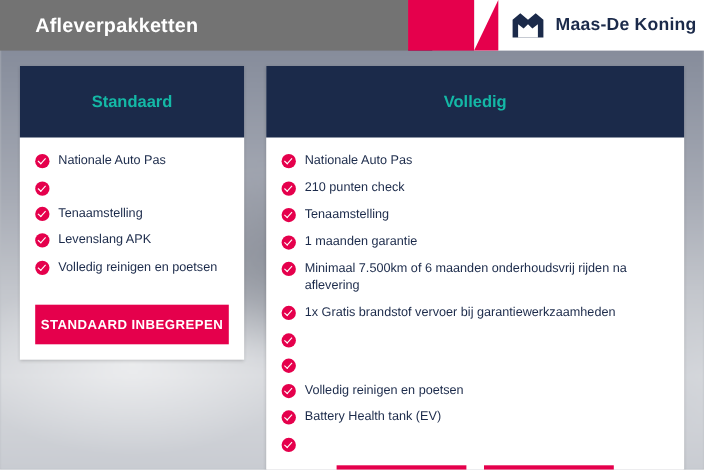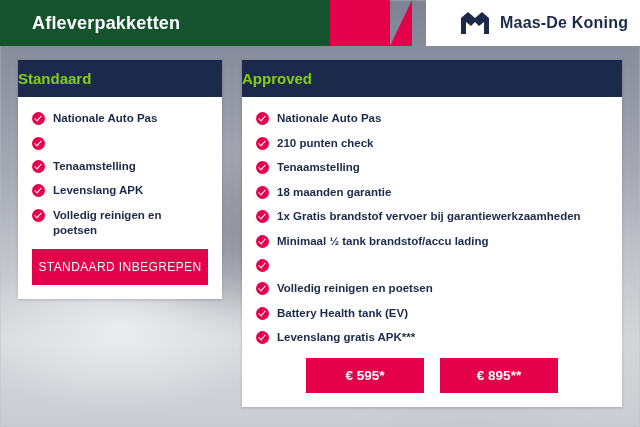--- a/index.html
+++ b/index.html
@@ -33,22 +33,22 @@
   }
 
   
   .header {
     position: absolute; top: 0; left: 0;
     width: 640px; height: 46px;
     display: flex;
   }
   .header-left {
     position: relative;
-    width: 330px; height: 46px;
-    background: #14532d;
+    width: 371px; height: 46px;
+    background: #737373;
     display: flex; align-items: center;
   }
   .header-left:after {
     content: "";
     position: absolute; right: -22px; top: 0;
     width: 0; height: 0;
     border-style: solid;
     border-width: 0 0 46px 22px;
     border-color: transparent transparent #1b2a4a transparent;
   }
@@ -73,21 +73,20 @@
     border-width: 0 0 46px 22px;
     border-color: transparent transparent #e5004c transparent;
   }
   .header-right {
     flex: 1;
     background: #ffffff;
     height: 46px;
     display: flex; align-items: center;
     justify-content: flex-start;
     padding-left: 34px;
-    margin-left: 36px;
   }
   .brand-mark {
     width: 30px; height: 26px;
     margin-right: 10px;
     flex: 0 0 auto;
   }
   .brand-name {
     color: #1b2a4a;
     font-size: 16px;
     font-weight: bold;
@@ -105,35 +104,35 @@
   }
   .card {
     background: #ffffff;
     box-shadow: 0 1px 3px rgba(0,0,0,0.18);
   }
   .card-standard { width: 204px; }
   .card-approved { width: 380px; }
 
   .card-head {
     background: #1b2a4a;
-    color: #84cc16;
-    text-align: left;
+    color: #14b8a6;
+    text-align: center;
     font-size: 15px;
     font-weight: bold;
-    padding: 10px 0;
+    padding: 24px 0;
   }
   .card-body { padding: 14px 14px 14px 14px; }
 
   ul.features { list-style: none; }
   ul.features li {
     display: flex;
     align-items: flex-start;
     margin-bottom: 9px;
     font-size: 11.5px;
-    font-weight: bold;
+    font-weight: normal;
     color: #1b2a4a;
     line-height: 1.35;
   }
   .check {
     flex: 0 0 auto;
     width: 13px; height: 13px;
     border-radius: 50%;
     background: #e5004c;
     margin-right: 8px;
     margin-top: 1px;
@@ -145,27 +144,27 @@
     left: 4px; top: 2px;
     width: 3px; height: 6px;
     border: solid #ffffff;
     border-width: 0 1.6px 1.6px 0;
     transform: rotate(42deg);
   }
 
   .btn-included {
     display: block;
     width: 100%;
-    margin-top: 10px;
+    margin-top: 26px;
     background: #e5004c;
     color: #ffffff;
     border: none;
     font-family: inherit;
     font-size: 12px;
-    font-weight: normal;
+    font-weight: bold;
     letter-spacing: 0.4px;
     padding: 11px 4px;
     text-align: center;
     cursor: pointer;
   }
 
   .price-row {
     display: flex;
     justify-content: center;
     gap: 16px;
@@ -228,61 +227,63 @@
           <li>
             <span class="check"></span>
             <span>Volledig reinigen en poetsen</span>
           </li>
         </ul>
         <button class="btn-included">STANDAARD INBEGREPEN</button>
       </div>
     </div>
 
     <div class="card card-approved">
-      <div class="card-head">Approved</div>
+      <div class="card-head">Volledig</div>
       <div class="card-body">
         <ul class="features">
           <li>
             <span class="check"></span>
             <span>Nationale Auto Pas</span>
           </li>
           <li>
             <span class="check"></span>
             <span>210 punten check</span>
           </li>
           <li>
             <span class="check"></span>
             <span>Tenaamstelling</span>
           </li>
           <li>
             <span class="check"></span>
-            <span>18 maanden garantie</span>
+            <span>1 maanden garantie</span>
+          </li>
+          <li>
+            <span class="check"></span>
+            <span>Minimaal 7.500km of 6 maanden onderhoudsvrij rijden na aflevering</span>
           </li>
           <li>
             <span class="check"></span>
             <span>1x Gratis brandstof vervoer bij garantiewerkzaamheden</span>
           </li>
           <li>
             <span class="check"></span>
-            <span>Minimaal ½ tank brandstof/accu lading</span>
           </li>
           <li>
             <span class="check"></span>
           </li>
           <li>
             <span class="check"></span>
             <span>Volledig reinigen en poetsen</span>
           </li>
           <li>
             <span class="check"></span>
             <span>Battery Health tank (EV)</span>
           </li>
           <li>
             <span class="check"></span>
-            <span>Levenslang gratis APK***</span>
           </li>
         </ul>
 
         <div class="price-row">
           <button class="price-btn">€ 595*</button>
           <button class="price-btn">€ 895**</button>
         </div>
 
       </div>
     </div>

